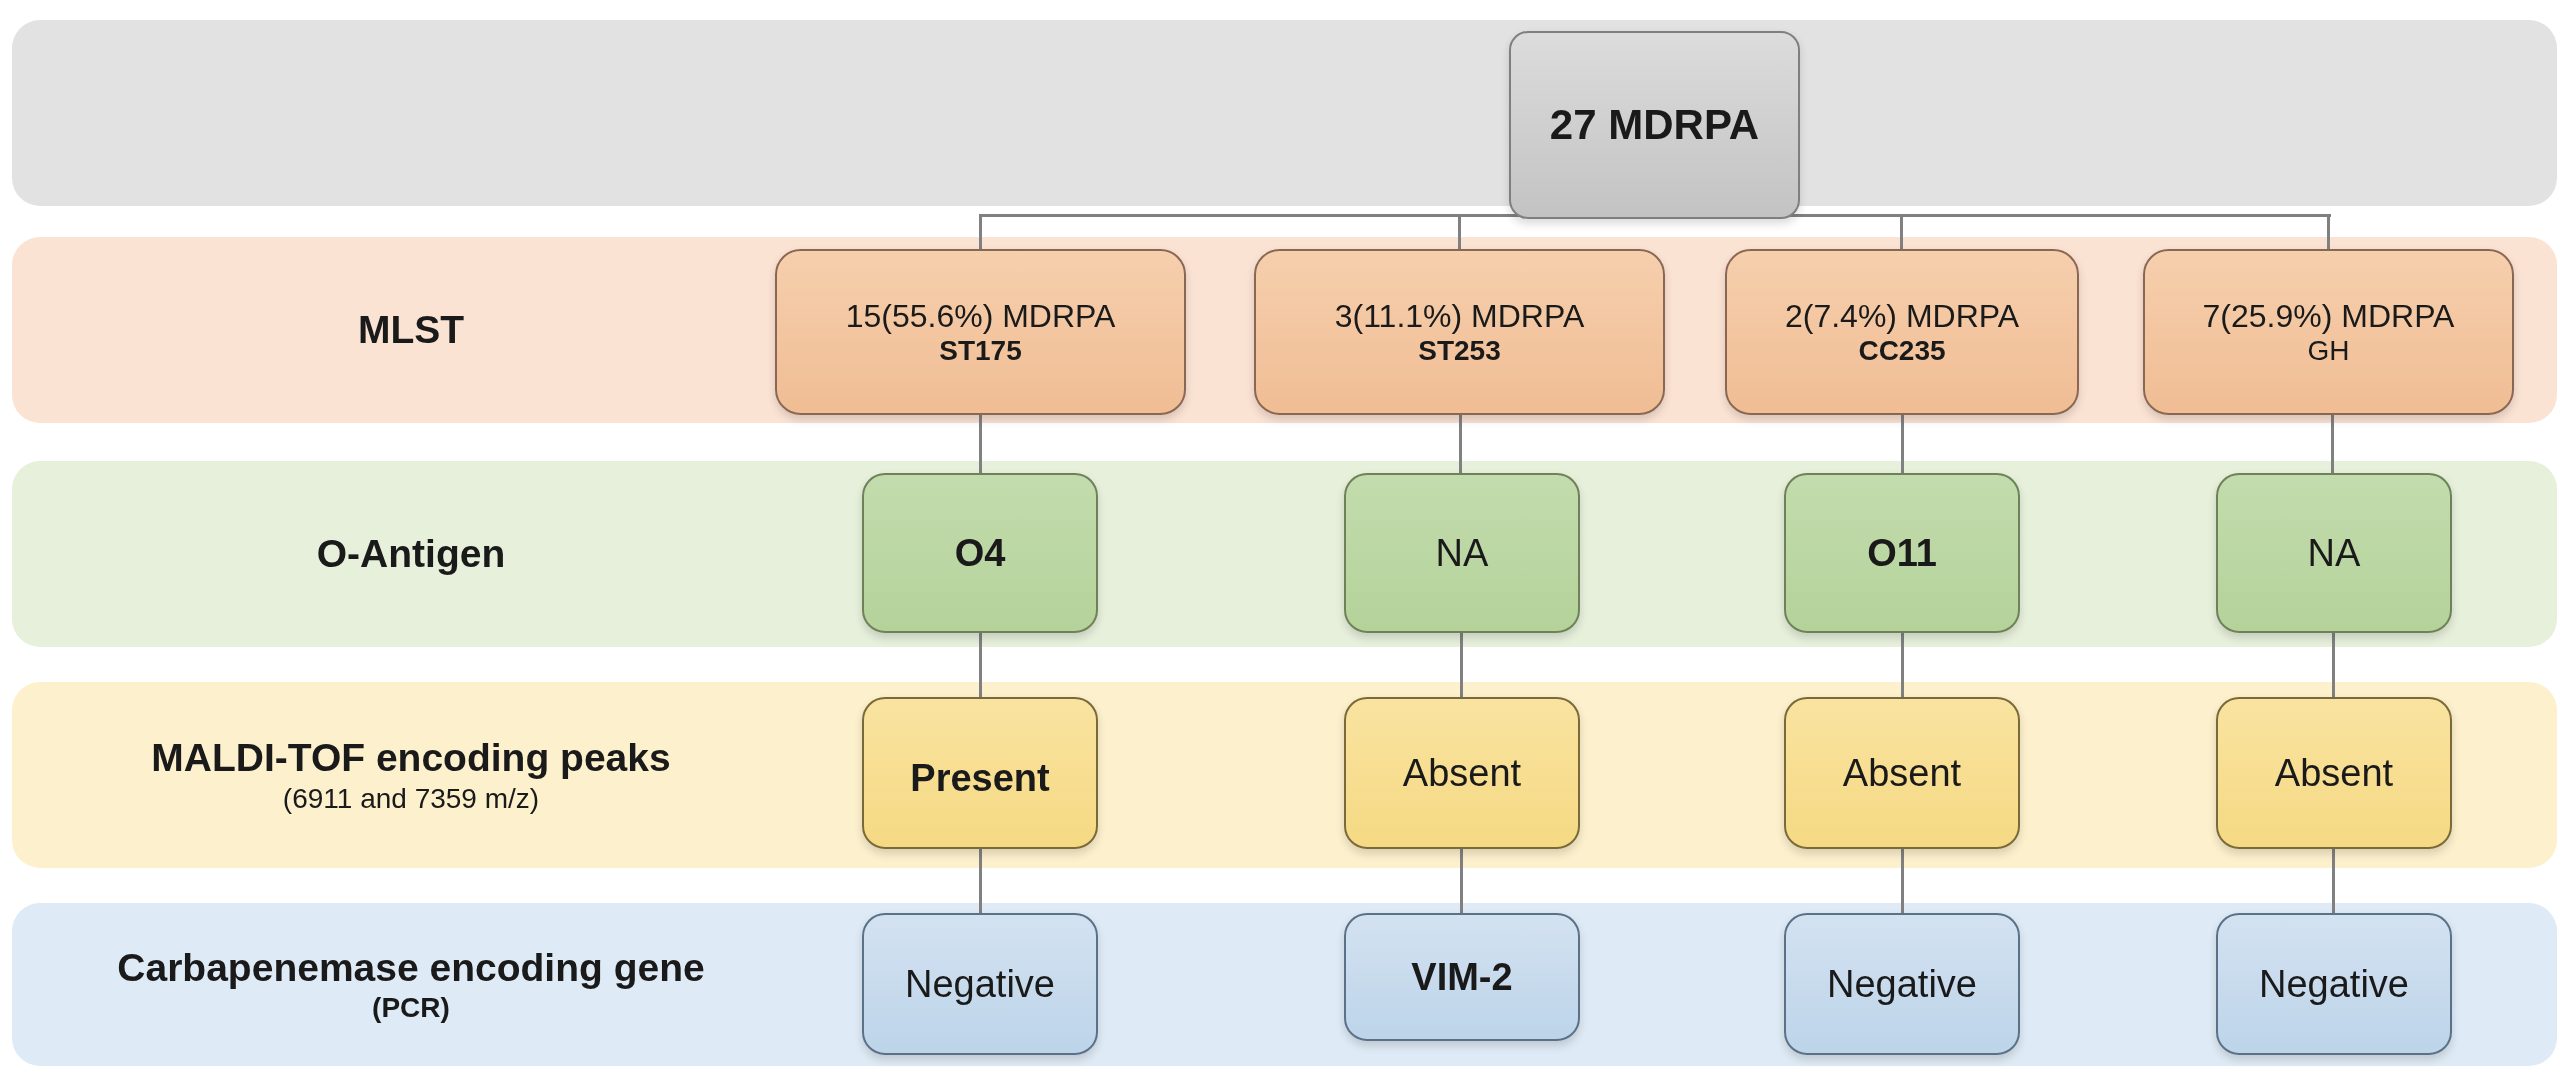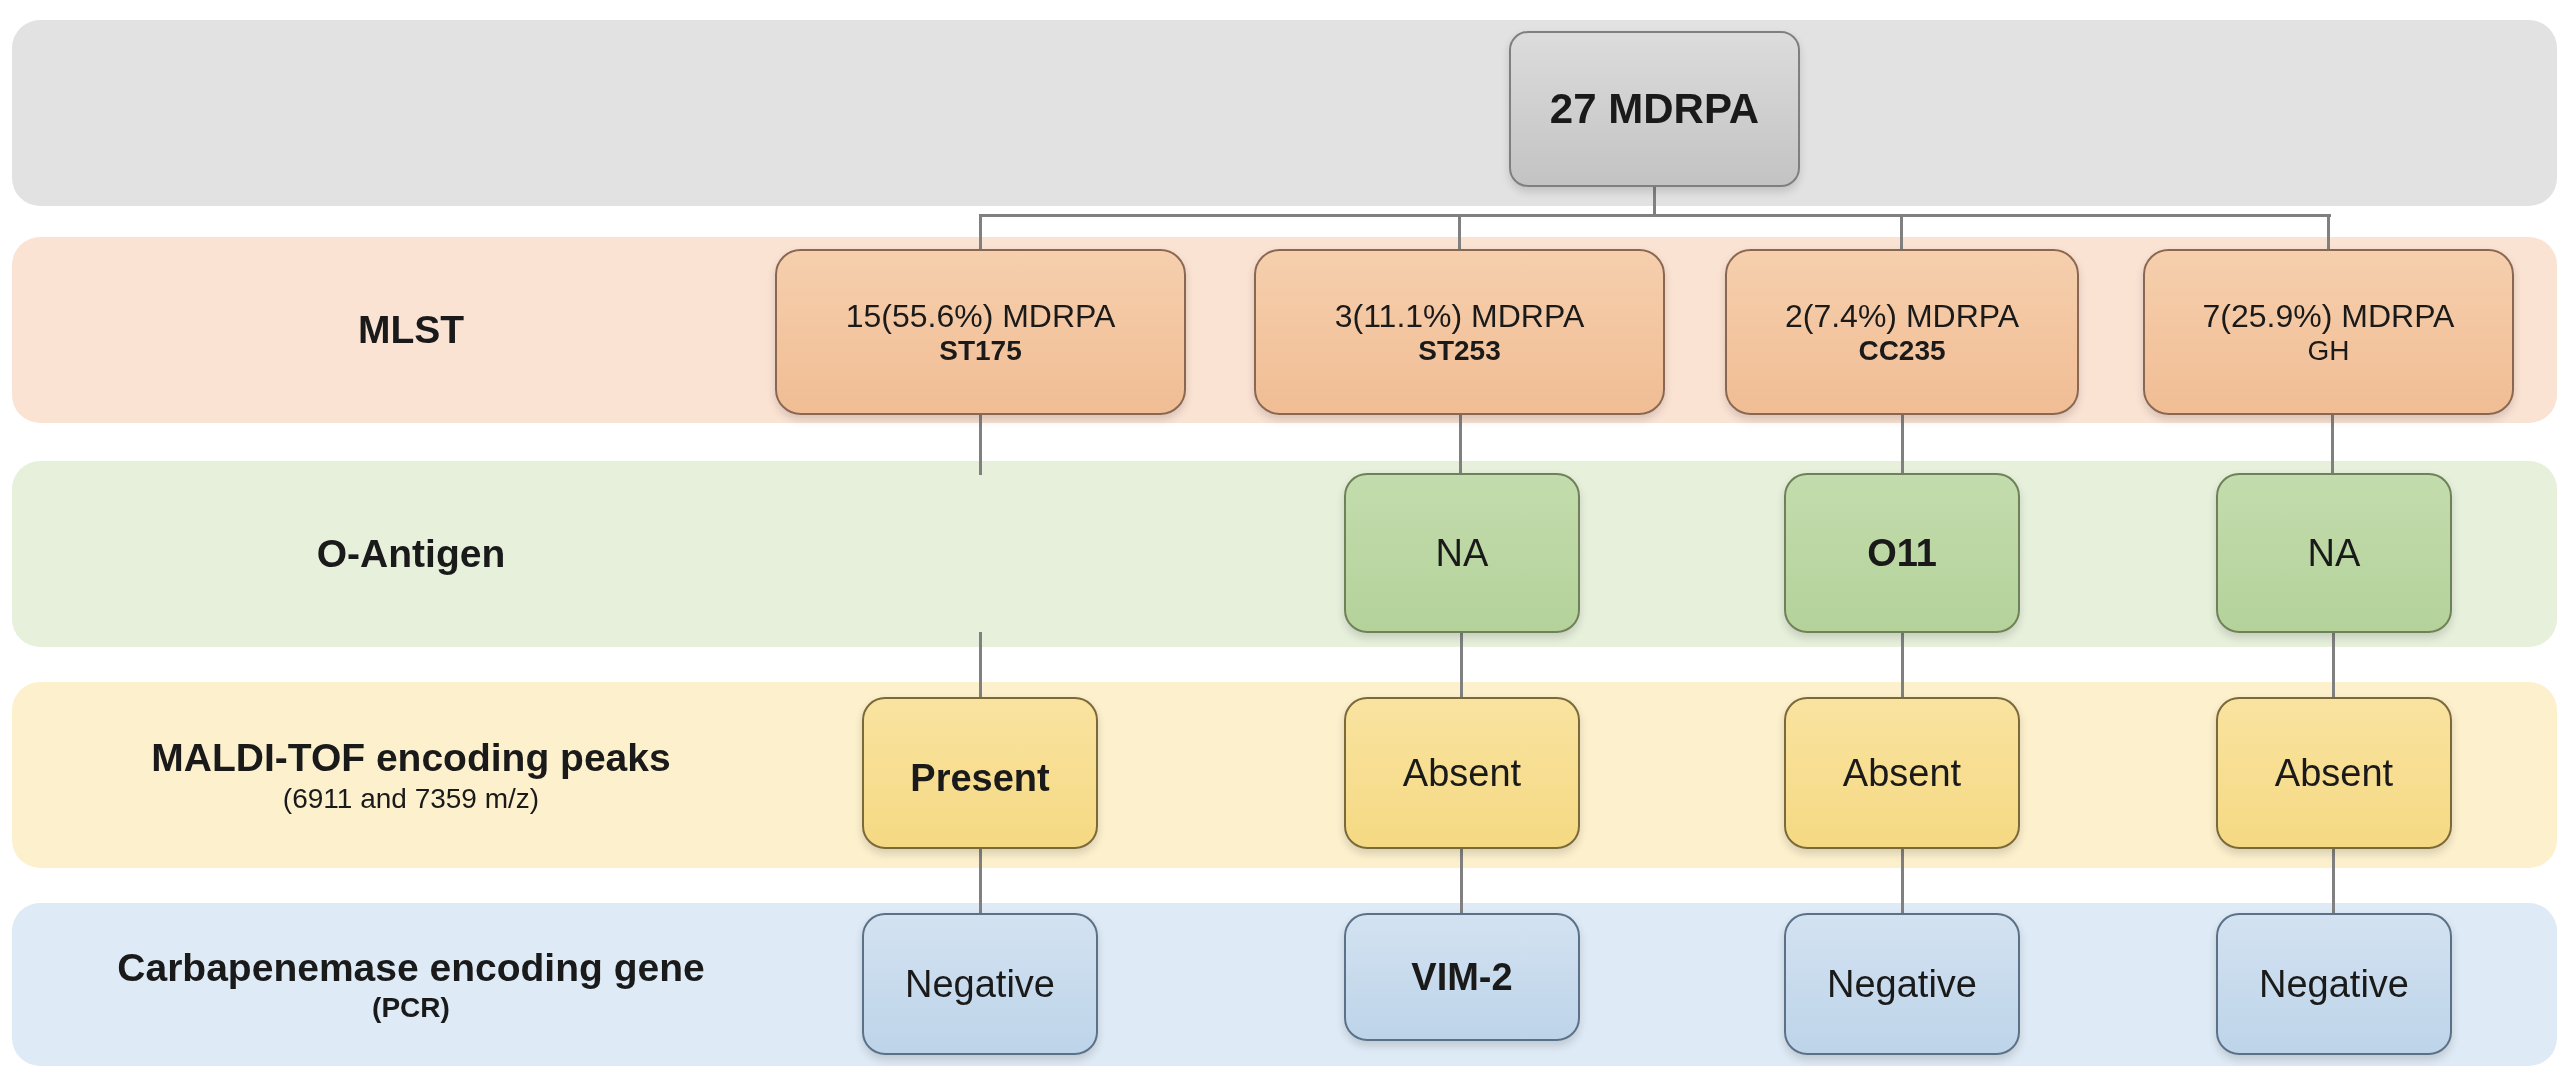--- a/index.html
+++ b/index.html
@@ -83,41 +83,44 @@
   </div>
   <div class="row-label" style="top:682px;height:186px;">
     <div class="l1">MALDI-TOF encoding peaks</div>
     <div class="l2">(6911 and 7359 m/z)</div>
   </div>
   <div class="row-label" style="top:903px;height:163px;">
     <div class="l1">Carbapenemase encoding gene</div>
     <div class="l2 bold">(PCR)</div>
   </div>
 
-  <div class="node node-root" style="left:1509px;top:31px;width:291px;height:156px;">
+  <div class="node node-root" style="left:1509px;top:31px;width:291px;height:188px;">
     <span>27 MDRPA</span>
   </div>
 
   <div class="node node-mlst" style="left:775px;top:249px;width:411px;height:166px;">
     <div class="count">15(55.6%) MDRPA</div>
     <div class="type" style="font-weight: 700;">ST175</div>
   </div>
   <div class="node node-mlst" style="left:1254px;top:249px;width:411px;height:166px;">
     <div class="count">3(11.1%) MDRPA</div>
     <div class="type" style="font-weight: 700;">ST253</div>
   </div>
   <div class="node node-mlst" style="left:1725px;top:249px;width:354px;height:166px;">
     <div class="count">2(7.4%) MDRPA</div>
     <div class="type" style="font-weight: 700;">CC235</div>
   </div>
   <div class="node node-mlst" style="left:2143px;top:249px;width:371px;height:166px;">
     <div class="count">7(25.9%) MDRPA</div>
     <div class="type">GH</div>
   </div>
 
+  <div class="node node-green" style="left:862px;top:473px;width:236px;height:160px;">
+    <span style="font-weight: 700;">O4</span>
+  </div>
   <div class="node node-green" style="left:1344px;top:473px;width:236px;height:160px;">
     <span>NA</span>
   </div>
   <div class="node node-green" style="left:1784px;top:473px;width:236px;height:160px;">
     <span style="font-weight: 700;">O11</span>
   </div>
   <div class="node node-green" style="left:2216px;top:473px;width:236px;height:160px;">
     <span>NA</span>
   </div>
 

